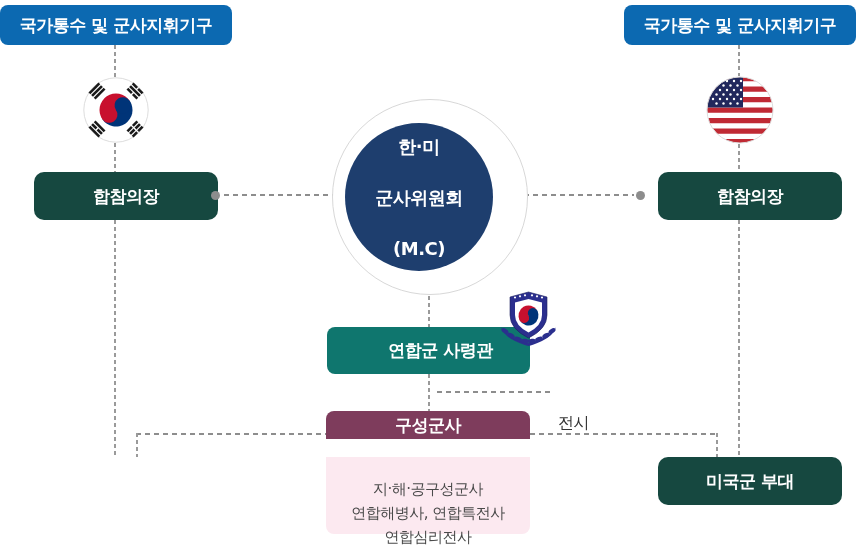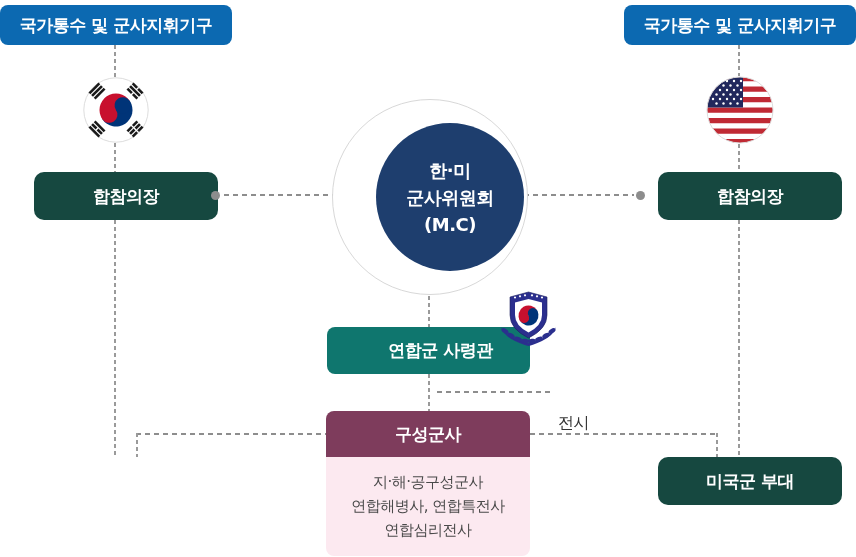--- a/index.html
+++ b/index.html
@@ -38,64 +38,65 @@
   .box-red {
     left: 327px; top: 327px;
     width: 203px; height: 47px;
     background: #0f766e;
     border-radius: 8px;
     z-index: 2;
     padding-left: 24px;
   }
   .box-plum {
     left: 326px; top: 411px;
-    width: 204px; height: 46px;
+    width: 204px; height: 28px;
     background: #7e3c5c;
     border-radius: 8px 8px 0 0;
     z-index: 2;
   }
   .pink-body {
     left: 326px; top: 457px;
-    width: 204px; height: 99px;
+    width: 204px; height: 77px;
     background: #fce9f0;
     border-radius: 0 0 8px 8px;
     color: #4a4a4a;
     font-size: 15px;
     line-height: 24px;
     text-align: center;
-    padding-top: 13px;
+    padding-top: 20px;
     letter-spacing: -0.5px;
     z-index: 2;
   }
 
   
   .circle-outer {
     left: 332px; top: 99px;
     width: 196px; height: 196px;
     background: #ffffff;
     border: 1px solid #d8d8d8;
     border-radius: 50%;
     z-index: 2;
   }
   .circle-inner {
-    left: 376px; top: 123px;
+    left: 345px; top: 123px;
     width: 148px; height: 148px;
     background: #1e3e6e;
     border-radius: 50%;
     display: flex;
     flex-direction: column;
     align-items: center;
     justify-content: center;
     color: #ffffff;
     font-weight: bold;
     font-size: 18px;
     line-height: 27px;
     letter-spacing: -0.5px;
     text-align: center;
     z-index: 3;
+    gap: 24px;
   }
 
   
   .vline {
     width: 2px;
     background: repeating-linear-gradient(to bottom, #9a9a9a 0 4px, transparent 4px 7px);
     z-index: 1;
   }
   .hline {
     height: 2px;

